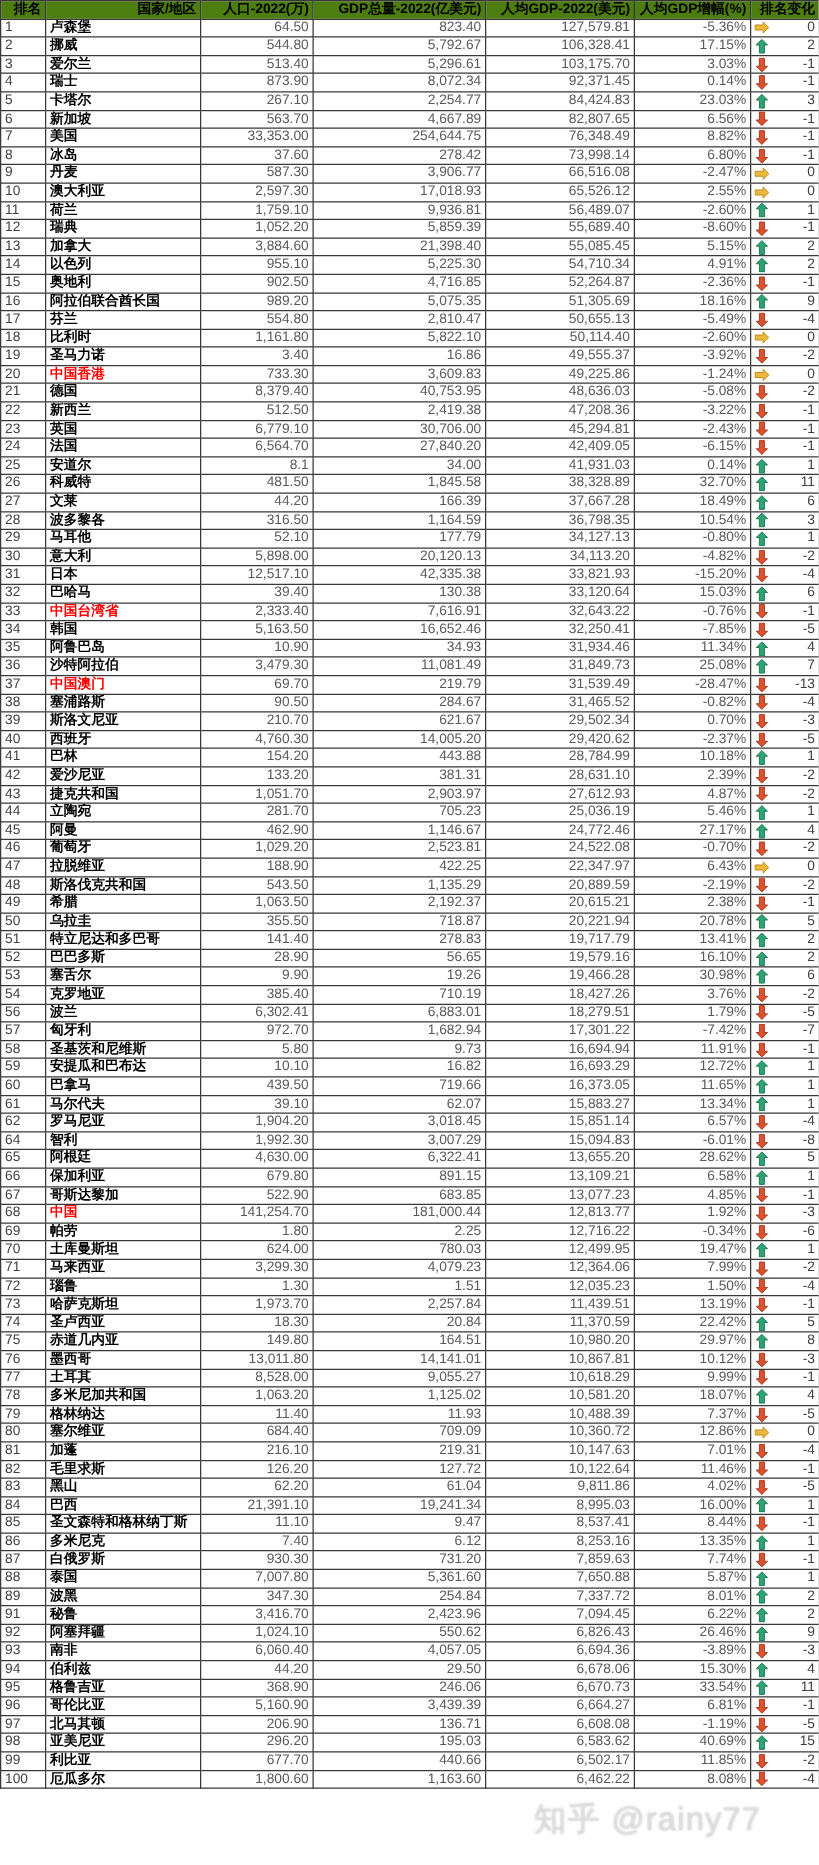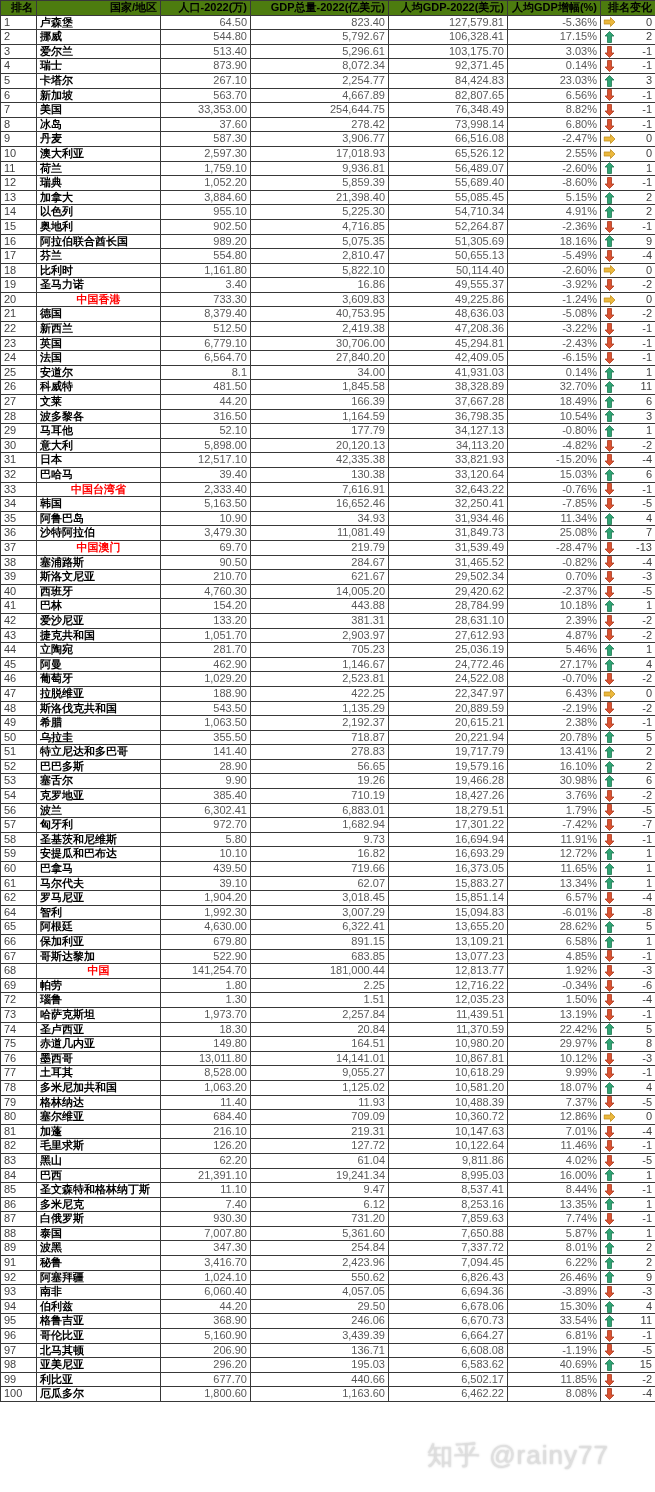--- a/index.html
+++ b/index.html
@@ -28,21 +28,21 @@
   }
   table.gdp thead th{
     background:#4d7c0f;
     color:#000000;
     font-weight:bold;
     text-align:right;
     font-size:11px;
   }
   td.c-rank{ text-align:left; color:#3f3f3f; }
   td.c-country{ text-align:left; color:#000000; font-weight:bold; }
-  td.c-country.red{ color:#FF0000;text-align:center; }
+  td.c-country.red{ color:#FF0000; }
   td.c-num{ text-align:right; color:#595959; }
   td.c-change{ padding:0 2px 0 1px; }
   .chg-wrap{
     display:flex;
     align-items:center;
     justify-content:space-between;
     height:100%;
   }
   .chg-wrap .arrow{ display:inline-flex; align-items:center; flex:0 0 auto; }
   .chg-wrap .num{ color:#3f3f3f; text-align:right; flex:1 1 auto; }
@@ -1286,20 +1286,56 @@
               <span class="arrow">
                 <svg width="11" height="12" viewBox="0 0 10 12" style="transform:rotate(180deg)">
                   <path d="M5 0.5 L9.5 5 L7 5 L7 11.5 L3 11.5 L3 5 L0.5 5 Z" fill="#DB5230" stroke="#A83A1E" stroke-width="0.8"></path>
                 </svg>
               </span>
               <span class="num">-6</span>
             </div>
           </td>
         </tr>
         <tr>
+          <td class="c-rank">70</td>
+          <td class="c-country">土库曼斯坦</td>
+          <td class="c-num">624.00</td>
+          <td class="c-num">780.03</td>
+          <td class="c-num">12,499.95</td>
+          <td class="c-num">19.47%</td>
+          <td class="c-change">
+            <div class="chg-wrap">
+              <span class="arrow">
+                <svg width="11" height="12" viewBox="0 0 10 12" style="transform:rotate(0deg)">
+                  <path d="M5 0.5 L9.5 5 L7 5 L7 11.5 L3 11.5 L3 5 L0.5 5 Z" fill="#2FA374" stroke="#1E7A52" stroke-width="0.8"></path>
+                </svg>
+              </span>
+              <span class="num">1</span>
+            </div>
+          </td>
+        </tr>
+        <tr>
+          <td class="c-rank">71</td>
+          <td class="c-country">马来西亚</td>
+          <td class="c-num">3,299.30</td>
+          <td class="c-num">4,079.23</td>
+          <td class="c-num">12,364.06</td>
+          <td class="c-num">7.99%</td>
+          <td class="c-change">
+            <div class="chg-wrap">
+              <span class="arrow">
+                <svg width="11" height="12" viewBox="0 0 10 12" style="transform:rotate(180deg)">
+                  <path d="M5 0.5 L9.5 5 L7 5 L7 11.5 L3 11.5 L3 5 L0.5 5 Z" fill="#DB5230" stroke="#A83A1E" stroke-width="0.8"></path>
+                </svg>
+              </span>
+              <span class="num">-2</span>
+            </div>
+          </td>
+        </tr>
+        <tr>
           <td class="c-rank">72</td>
           <td class="c-country">瑙鲁</td>
           <td class="c-num">1.30</td>
           <td class="c-num">1.51</td>
           <td class="c-num">12,035.23</td>
           <td class="c-num">1.50%</td>
           <td class="c-change">
             <div class="chg-wrap">
               <span class="arrow">
                 <svg width="11" height="12" viewBox="0 0 10 12" style="transform:rotate(180deg)">

